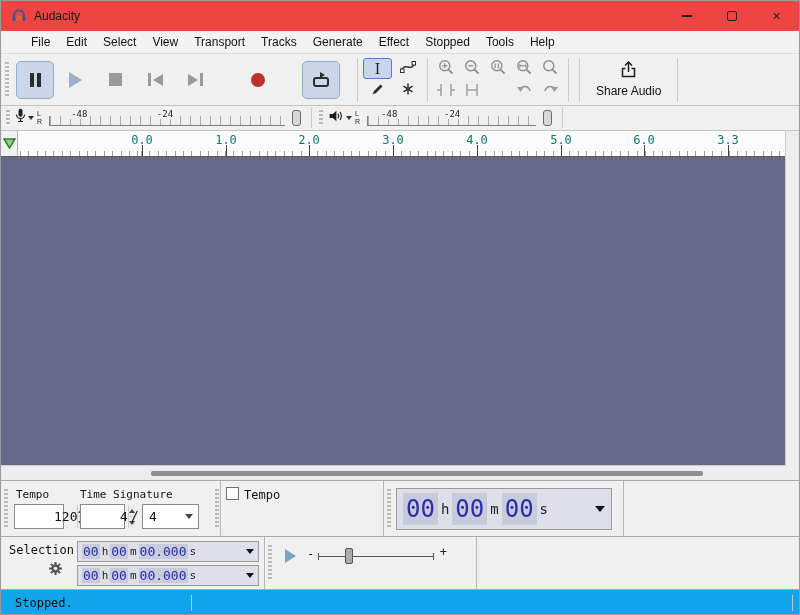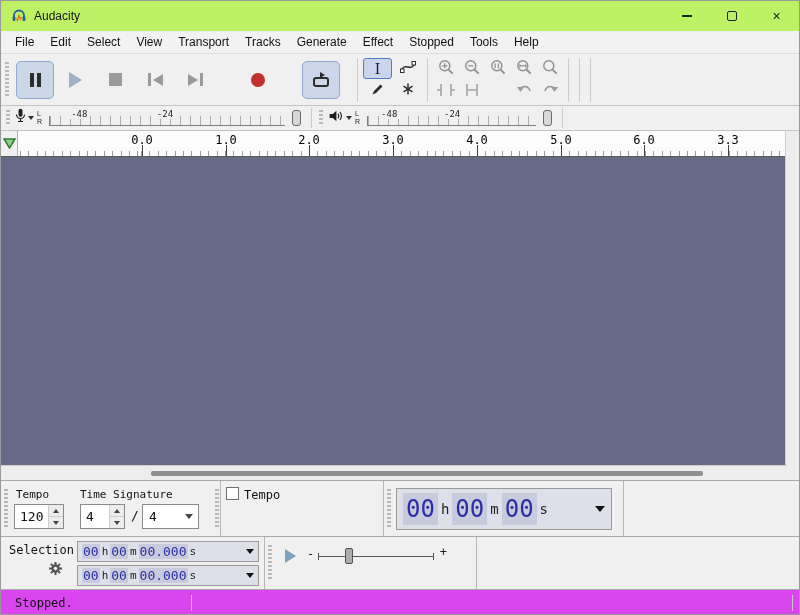--- a/index.html
+++ b/index.html
@@ -1,30 +1,30 @@
 <!DOCTYPE html>
 <html><head>
 <meta charset="utf-8">
 <style>
   *{box-sizing:border-box;}
   html,body{margin:0;padding:0;}
   body{background:#cfcfcf;font-family:"Liberation Sans",sans-serif;}
   .window{position:relative;width:800px;height:615px;background:#f0f0f0;overflow:hidden;border:1px solid #9a9a9a;}
 
   
-  .titlebar{position:absolute;left:0;top:0;width:100%;height:30px;background:#bef264;display:flex;align-items:center;}
+  .titlebar{position:absolute;left:0;top:0;width:100%;height:30px;background:#ef4444;display:flex;align-items:center;}
   .app-icon{margin-left:10px;display:flex;}
   .title-text{font-size:12px;color:#151515;margin-left:7px;}
   .win-btns{margin-left:auto;display:flex;height:100%;}
   .win-btn{width:45px;height:100%;display:flex;align-items:center;justify-content:center;font-size:14px;color:#222;background:none;border:none;padding:0;}
   .ic-min{display:inline-block;width:10px;border-top:2px solid #222;}
   .ic-max{display:inline-block;width:10px;height:10px;border:1.5px solid #222;border-radius:2px;}
 
   
-  .menubar{position:absolute;left:0;top:30px;width:100%;height:23px;background:#f2f2f2;border-bottom:1px solid #dcdcdc;display:flex;align-items:center;padding-left:6px;}
+  .menubar{position:absolute;left:0;top:30px;width:100%;height:23px;background:#f2f2f2;border-bottom:1px solid #dcdcdc;display:flex;align-items:center;padding-left:22px;}
   .menu-item{font-size:12px;color:#111;padding:3px 8px;}
 
   
   .toolbar{position:absolute;left:0;top:53px;width:100%;height:52px;background:#f0f0f0;border-bottom:1px solid #c4c4c4;display:flex;align-items:center;}
   .grip{width:4px;height:36px;background:repeating-linear-gradient(to bottom,#b8b8b8 0 2px,transparent 2px 4px);margin:0 6px 0 4px;flex:none;}
   .vsep{width:1px;height:44px;background:#cccccc;margin:0 5px;flex:none;}
   .tbtn{width:38px;height:38px;border:1px solid transparent;border-radius:5px;background:none;display:flex;align-items:center;justify-content:center;padding:0;margin:0 1px;flex:none;}
   .tbtn.activeb{background:#ccd6e9;border-color:#92a9ce;}
   .ic-pause{display:flex;gap:3px;}
   .ic-pause i{width:4px;height:14px;background:#2c2c2c;}
@@ -61,40 +61,40 @@
   .scale{position:relative;height:21px;flex:1;margin:0 8px 0 4px;}
   .ticksbg{position:absolute;left:0;right:16px;bottom:3px;height:10px;border-bottom:1px solid #808080;border-left:1px solid #808080;background:repeating-linear-gradient(to right,#ababab 0 1px,transparent 1px 10px);}
   .scale .num{position:absolute;top:1px;transform:translateX(-50%);font-size:9px;font-family:"DejaVu Sans Mono",monospace;color:#222;background:#f0f0f0;padding:0 2px;line-height:10px;}
   .scale .thumb{position:absolute;right:0;top:2px;width:9px;height:16px;background:#d8d8d8;border:1px solid #6a6a6a;border-radius:3px;}
   .mvsep{width:1px;height:20px;background:#cccccc;margin:0 2px;flex:none;}
 
   
   .timeline{position:absolute;left:0;top:130px;width:786px;height:26px;background:#fcfcfc;border-bottom:1px solid #5a5a5a;}
   .pinbox{position:absolute;left:0;top:0;width:17px;height:25px;background:#f1f1f1;border-right:1px solid #b0b0b0;display:flex;align-items:center;justify-content:center;}
   .ruler{position:absolute;left:18px;top:0;right:0;height:25px;}
-  .tlabel{position:absolute;top:2px;transform:translateX(-50%);font-size:12px;font-family:"DejaVu Sans Mono",monospace;color:#000000;}
+  .tlabel{position:absolute;top:2px;transform:translateX(-50%);font-size:12px;font-family:"DejaVu Sans Mono",monospace;color:#0f766e;}
   .minorticks{position:absolute;left:0;right:0;bottom:0;height:5px;background:repeating-linear-gradient(to right,#9a9a9a 0 1px,transparent 1px 8.4px);background-position-x:122px;}
   .majortick{position:absolute;bottom:0;width:1px;height:11px;background:#3f3f3f;}
 
   
   .trackarea{position:absolute;left:0;top:156px;width:786px;height:308px;background:#666a87;}
   .vscroll{position:absolute;right:0;top:130px;width:14px;height:349px;background:#ededed;border-left:1px solid #cdcdcd;}
   .hscroll{position:absolute;left:0;top:464px;width:786px;height:15px;background:#ededed;border-top:1px solid #cdcdcd;}
   .hthumb{position:absolute;left:150px;top:5px;width:552px;height:5px;background:#8f8f8f;border-radius:2px;}
 
   
   .brow{position:absolute;left:0;width:100%;background:#f0f0f0;border-top:1px solid #ababab;}
   #row1{top:479px;height:56px;}
   #row2{top:535px;height:53px;}
   .bgroup{position:absolute;top:0;height:100%;border-right:1px solid #b6b6b6;}
   .bgrip{position:absolute;left:3px;top:8px;bottom:8px;width:4px;background:repeating-linear-gradient(to bottom,#b8b8b8 0 2px,transparent 2px 4px);}
   .mlabel{font-family:"DejaVu Sans Mono",monospace;font-size:11px;color:#111;position:absolute;white-space:nowrap;}
 
   .spinner{position:absolute;display:flex;background:#fff;border:1px solid #8a8a8a;}
-  .spin-val{flex:1;font-family:"DejaVu Sans Mono",monospace;font-size:13px;color:#111;display:flex;align-items:center;padding-left:5px;}
+  .spin-val{flex:1;font-family:"DejaVu Sans Mono",monospace;font-size:13px;color:#111;display:flex;align-items:center;padding-left:5px;margin-left:34px;}
   .spin-ctl{width:15px;border-left:1px solid #cfcfcf;display:flex;flex-direction:column;}
   .spin-ctl i{flex:1;display:flex;align-items:center;justify-content:center;background:#ececec;border-bottom:1px solid #cfcfcf;}
   .spin-ctl i:last-child{border-bottom:none;}
   .arr-up-s{width:0;height:0;border-left:3px solid transparent;border-right:3px solid transparent;border-bottom:4px solid #444;}
   .arr-dn-s{width:0;height:0;border-left:3px solid transparent;border-right:3px solid transparent;border-top:4px solid #444;}
 
   .combo{position:absolute;display:flex;align-items:center;background:#fff;border:1px solid #8a8a8a;}
   .combo-val{flex:1;font-family:"DejaVu Sans Mono",monospace;font-size:13px;color:#111;padding-left:6px;}
   .arr-combo{width:0;height:0;border-left:4px solid transparent;border-right:4px solid transparent;border-top:5px solid #444;margin-right:5px;}
   .combo.disabled{background:#fbfbfb;border-color:#bdbdbd;}
@@ -118,21 +118,21 @@
   .slider{position:absolute;left:42px;top:6px;width:140px;height:26px;}
   .sl-minus{position:absolute;left:0;top:4px;font-size:12px;font-family:"DejaVu Sans Mono",monospace;color:#222;}
   .sl-plus{position:absolute;right:0;top:2px;font-size:12px;font-family:"DejaVu Sans Mono",monospace;color:#222;}
   .sl-track{position:absolute;left:11px;right:13px;top:13px;height:1px;background:#555;}
   .sl-track::before,.sl-track::after{content:"";position:absolute;top:-3px;width:1px;height:7px;background:#555;}
   .sl-track::before{left:0;}
   .sl-track::after{right:0;}
   .sl-thumb{position:absolute;left:38px;top:5px;width:8px;height:16px;background:#ababab;border:1px solid #555;border-radius:2px;}
 
   
-  .statusbar{position:absolute;left:0;top:588px;width:100%;height:27px;background:#d946ef;border-top:1px solid #ababab;display:flex;align-items:center;}
+  .statusbar{position:absolute;left:0;top:588px;width:100%;height:27px;background:#0ea5e9;border-top:1px solid #ababab;display:flex;align-items:center;}
   .status-text{font-family:"DejaVu Sans Mono",monospace;font-size:12px;color:#111;margin-left:14px;}
   .st-sep{position:absolute;top:5px;bottom:5px;width:1px;background:#c6c6c6;}
 </style>
 </head>
 <body>
 
 <div class="window">
 
   <div class="titlebar">
     <span class="app-icon">
@@ -306,20 +306,28 @@
               <polygon points="9,4 16,4 12.5,9" fill="#9b9b9b"></polygon>
             </svg></span>
         </button>
     </div>
 
     <span class="vsep"></span>
 
 
     <span class="vsep"></span>
 
+    <button class="bigbtn">
+      <span><svg width="17" height="17" viewBox="0 0 17 17">
+            <path d="M5.5 7.5 H2.5 V15.5 H14.5 V7.5 H11.5" stroke="#1f1f1f" stroke-width="1.5" fill="none"></path>
+            <path d="M8.5 11 V1.5" stroke="#1f1f1f" stroke-width="1.5"></path>
+            <path d="M5 4.5 L8.5 1 L12 4.5" stroke="#1f1f1f" stroke-width="1.5" fill="none"></path>
+          </svg></span>
+      <span class="lbl">Share Audio</span>
+    </button>
 
     <span class="vsep"></span>
   </div>
 
   <div class="meterbar">
     <div class="meter" style="width:308px;">
       <span class="mgrip"></span>
       <span><svg width="11" height="16" viewBox="0 0 11 16">
             <rect x="3.5" y="0.8" width="4" height="8" rx="2" fill="#1f1f1f"></rect>
             <path d="M1.5 6.5 a4 4 0 0 0 8 0" stroke="#1f1f1f" stroke-width="1.2" fill="none"></path>

